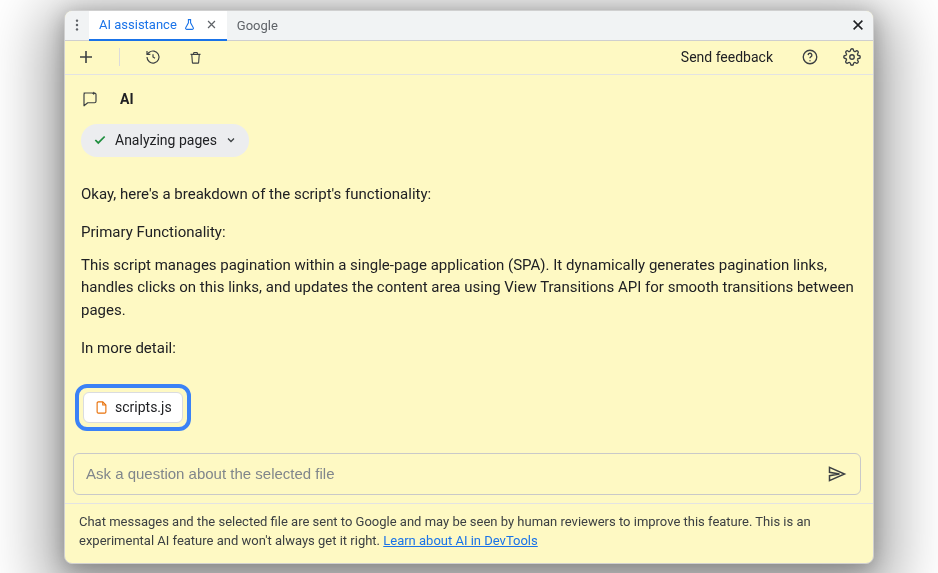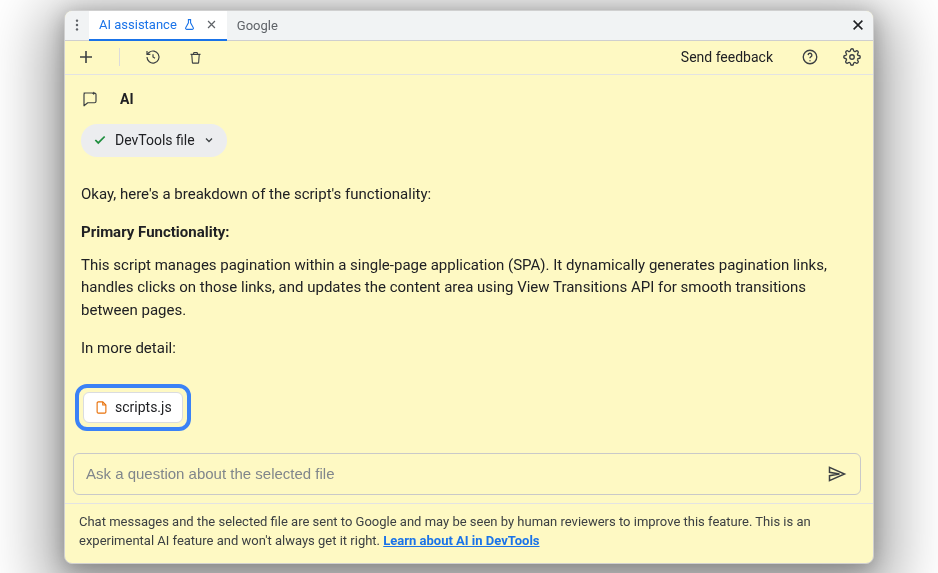--- a/index.html
+++ b/index.html
@@ -61,21 +61,21 @@
   .ai-header .ai-label{ font-weight:700; font-size:14px;}
   .status-chip {
     display:inline-flex; align-items:center; gap:8px;
     background:#ecedef; border-radius:16px;
     padding:6px 12px; font-size:14px; color:#202124;
     margin-bottom:16px;
     cursor:pointer;
   }
   .status-chip .check{ color:#1e8e3e; font-weight:bold;}
   .content p { margin: 10px 0 16px 0; }
-  .content p.section-title { font-weight:700; margin-bottom:8px; margin-top:6px;}
+  .content p.section-title { font-weight:400; margin-bottom:8px; margin-top:6px;}
   .cutoff { font-weight:400; margin-top:6px; margin-bottom:0;}
   
   .file-pill-wrap{
     position:relative;
     margin: 8px 8px 10px -6px;
     display:inline-block;
   }
   .file-pill-highlight{
     border:4px solid #3b82f6;
     border-radius:12px;
@@ -102,21 +102,21 @@
     background:transparent;
   }
   .input-row input::placeholder{ color:#80868b; }
   .send-btn{ width:30px; height:30px; display:flex; align-items:center; justify-content:center; color:#3c4043; cursor:pointer;}
   
   .footer{
     border-top:1px solid #e3e3e3;
     padding:8px 14px 12px 14px;
     font-size:13px; color:#3c4043; line-height:1.5;
   }
-  .footer a{ color:#1a73e8; text-decoration:underline; cursor:pointer;font-weight:bold;}
+  .footer a{ color:#1a73e8; text-decoration:underline; cursor:pointer;}
   svg{display:block;}
 </style>
 </head>
 <body>
 
 <div class="stage">
   <div class="panel">
 
     <div class="tabbar">
       <div class="menu-dots">
@@ -196,31 +196,31 @@
         </span>
         <span class="ai-label">AI</span>
       </div>
 
       <div class="status-chip">
         <span class="check">
           <svg width="14" height="14" viewBox="0 0 24 24" fill="none" stroke="currentColor" stroke-width="3">
               <path d="M4 12l5 5L20 6"></path>
             </svg>
         </span>
-        <span>DevTools file</span>
+        <span>Analyzing pages</span>
         <span>
           <svg width="12" height="12" viewBox="0 0 24 24" fill="none" stroke="#3c4043" stroke-width="2.5">
               <path d="M6 9l6 6 6-6"></path>
             </svg>
         </span>
       </div>
 
       <p>Okay, here's a breakdown of the script's functionality:</p>
       <p class="section-title">Primary Functionality:</p>
-      <p>This script manages pagination within a single-page application (SPA). It dynamically generates pagination links, handles clicks on those links, and updates the content area using View Transitions API for smooth transitions between pages.</p>
+      <p>This script manages pagination within a single-page application (SPA). It dynamically generates pagination links, handles clicks on this links, and updates the content area using View Transitions API for smooth transitions between pages.</p>
       <p class="cutoff">In more detail:</p>
 
       <div class="file-pill-wrap">
         <div class="file-pill-highlight">
           <div class="file-pill">
             <span class="file-icon">
               <svg width="15" height="15" viewBox="0 0 24 24" fill="none" stroke="currentColor" stroke-width="1.8">
                   <path d="M14 3H7a2 2 0 0 0-2 2v14a2 2 0 0 0 2 2h10a2 2 0 0 0 2-2V8z"></path>
                   <path d="M14 3v5h5"></path>
                 </svg>

